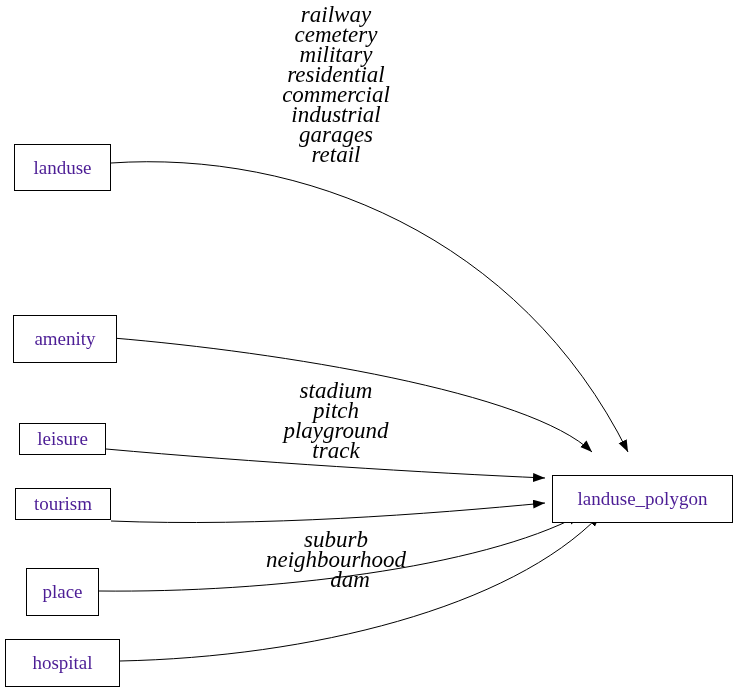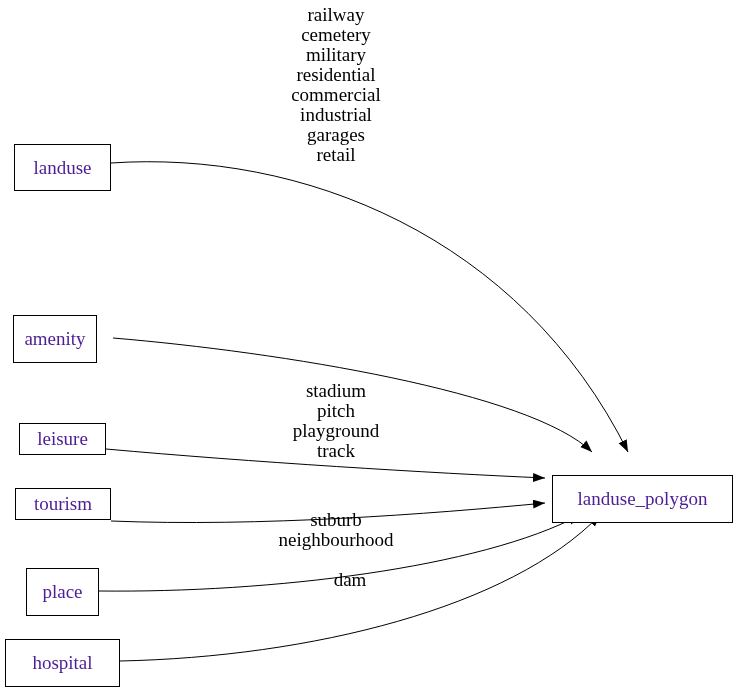--- a/index.html
+++ b/index.html
@@ -32,24 +32,25 @@
     justify-content: center;
     font-size: 19px;
     line-height: 20px;
     color: #4c1d95;
     white-space: nowrap;
   }
   .edge-label {
     position: absolute;
     transform: translateX(-50%);
     text-align: center;
-    font-size: 19px;
+    font-size: 23px;
     line-height: 20px;
     color: #000000;
     white-space: pre-line;
+    font-style: italic;
   }
 </style>
 </head>
 <body>
 
 <div class="canvas">
 
   <svg class="edges-svg" viewBox="0 0 739 693" xmlns="http://www.w3.org/2000/svg">
     <defs>
       <marker id="arrow" markerUnits="userSpaceOnUse" markerWidth="13" markerHeight="10" refX="12" refY="4.5" orient="auto">
@@ -73,28 +74,28 @@
 garages
 retail</div>
 
 
   <div class="edge-label" style="left:336px; top:381px;">stadium
 pitch
 playground
 track</div>
 
 
-  <div class="edge-label" style="left:336px; top:510px;">suburb
+  <div class="edge-label" style="left:336px; top:530px;">suburb
 neighbourhood</div>
 
   <div class="edge-label" style="left:336px; top:570px;margin-left:14px;">dam</div>
 
   <div class="node" style="left:14px; top:144px; width:97px; height:47px;">landuse</div>
 
-  <div class="node" style="left:13px; top:315px; width:84px; height:48px;">amenity</div>
+  <div class="node" style="left:13px; top:315px; width:104px; height:48px;">amenity</div>
 
   <div class="node" style="left:19px; top:423px; width:87px; height:32px;">leisure</div>
 
   <div class="node" style="left:15px; top:488px; width:96px; height:32px;">tourism</div>
 
   <div class="node" style="left:26px; top:568px; width:73px; height:48px;">place</div>
 
   <div class="node" style="left:5px; top:639px; width:115px; height:48px;">hospital</div>
 
   <div class="node" style="left:552px; top:461px; width:181px; height:48px;margin-top:14px;">landuse_polygon</div>

